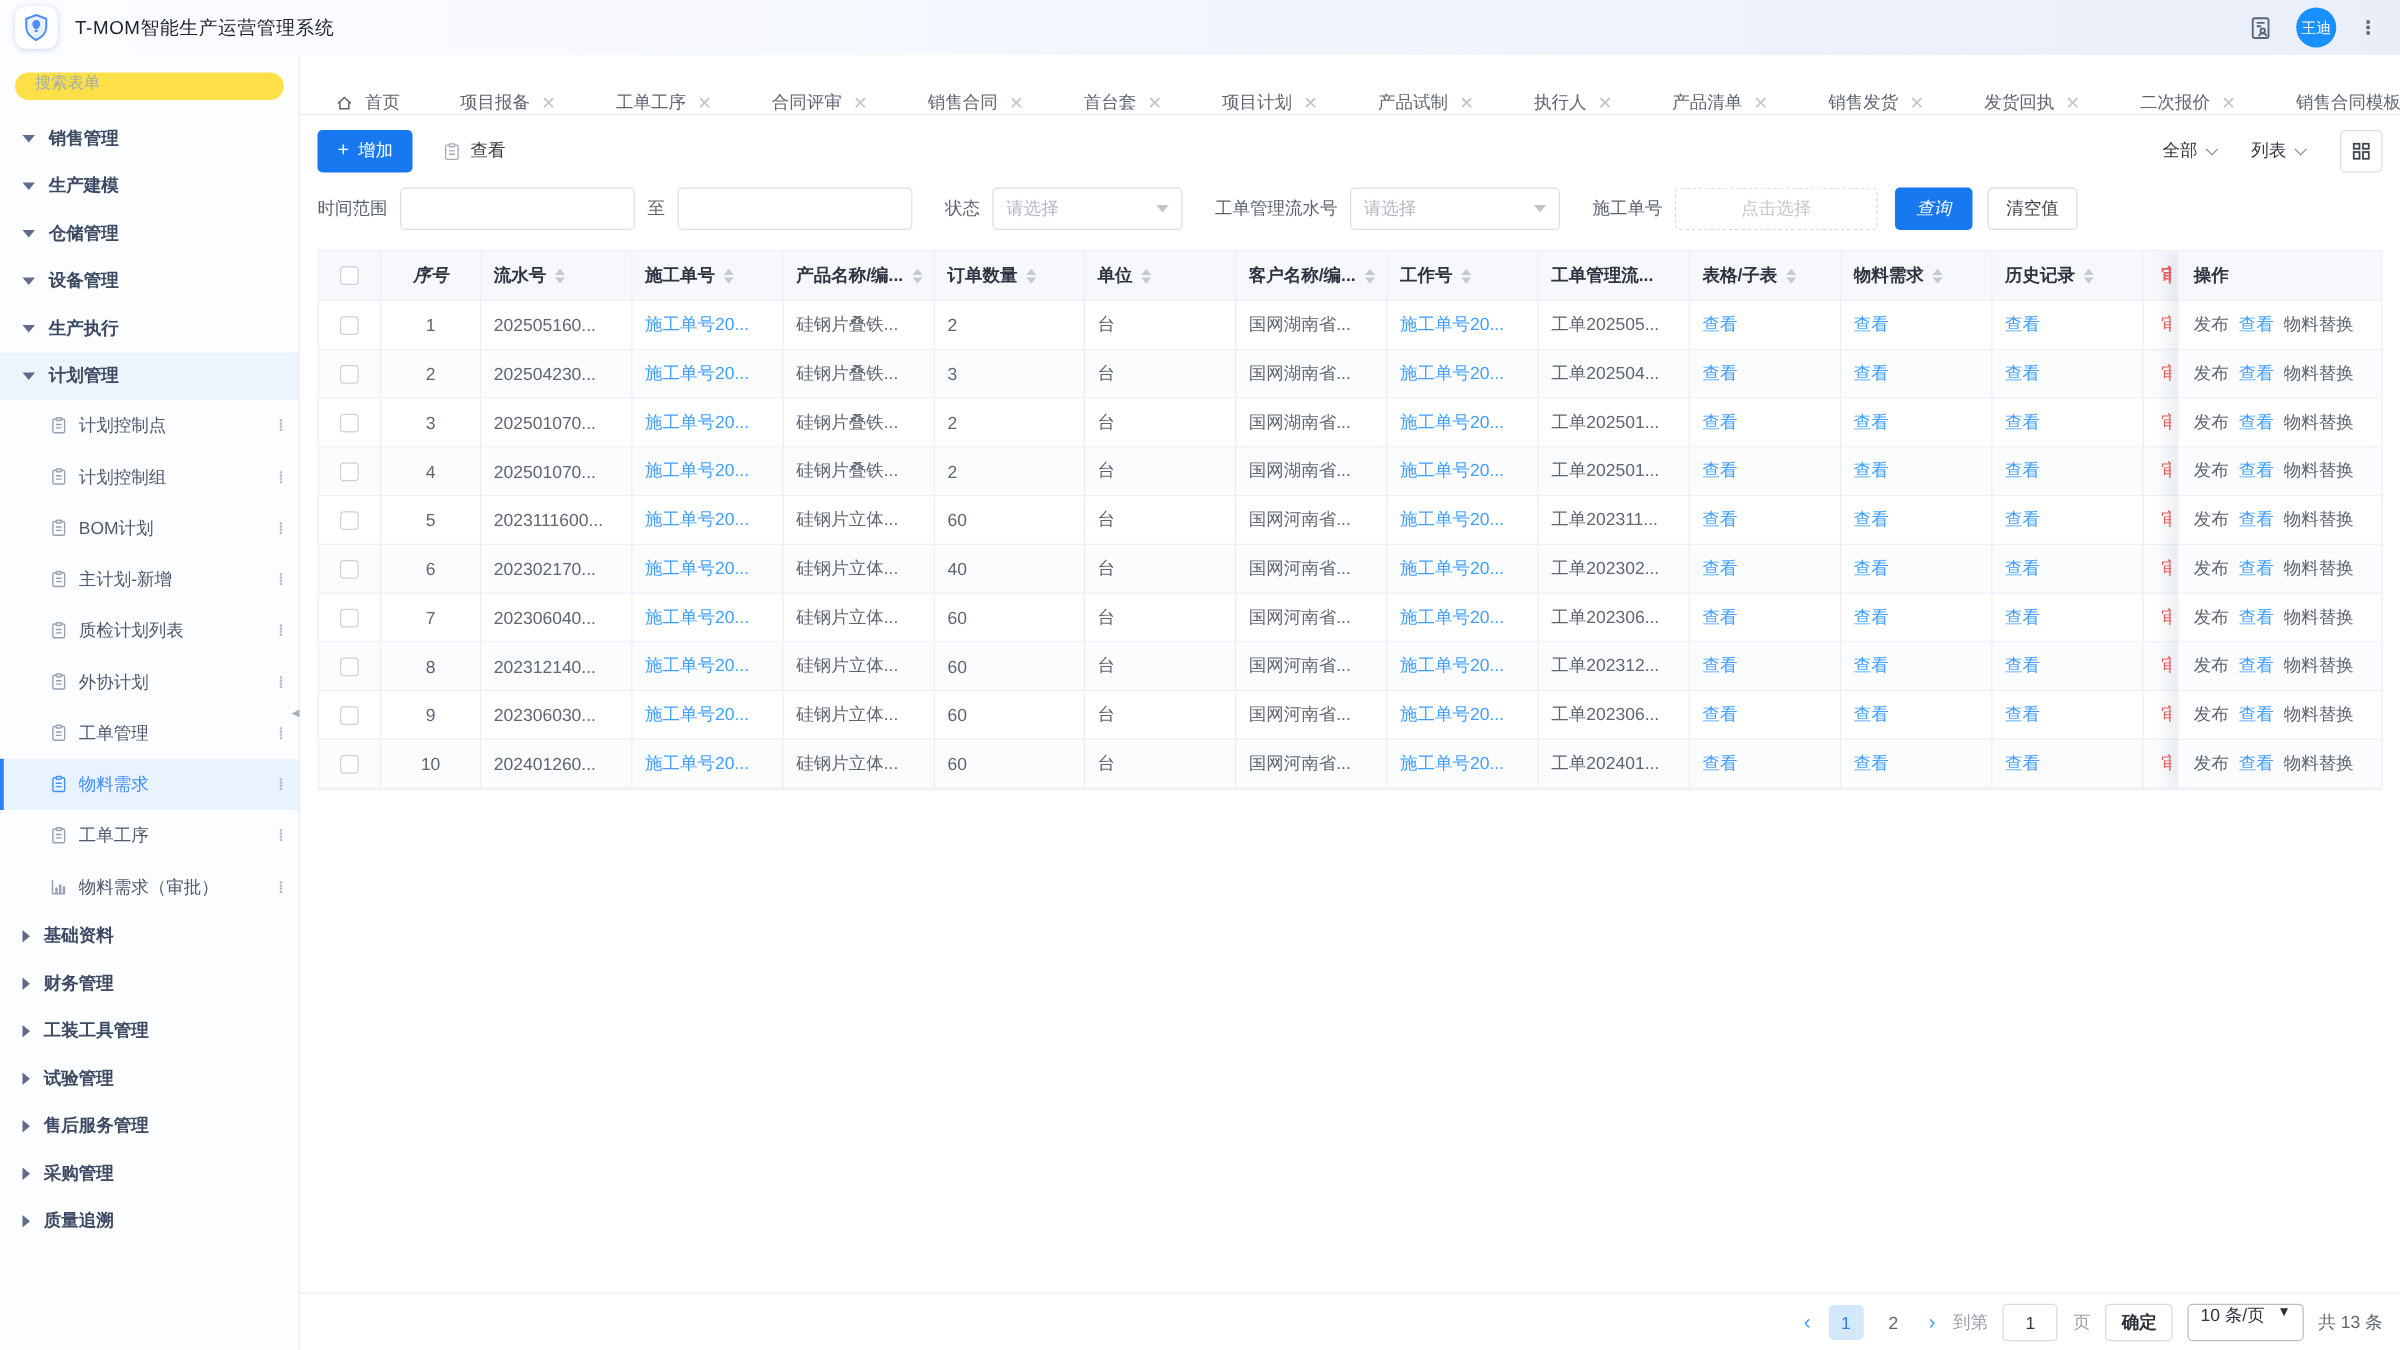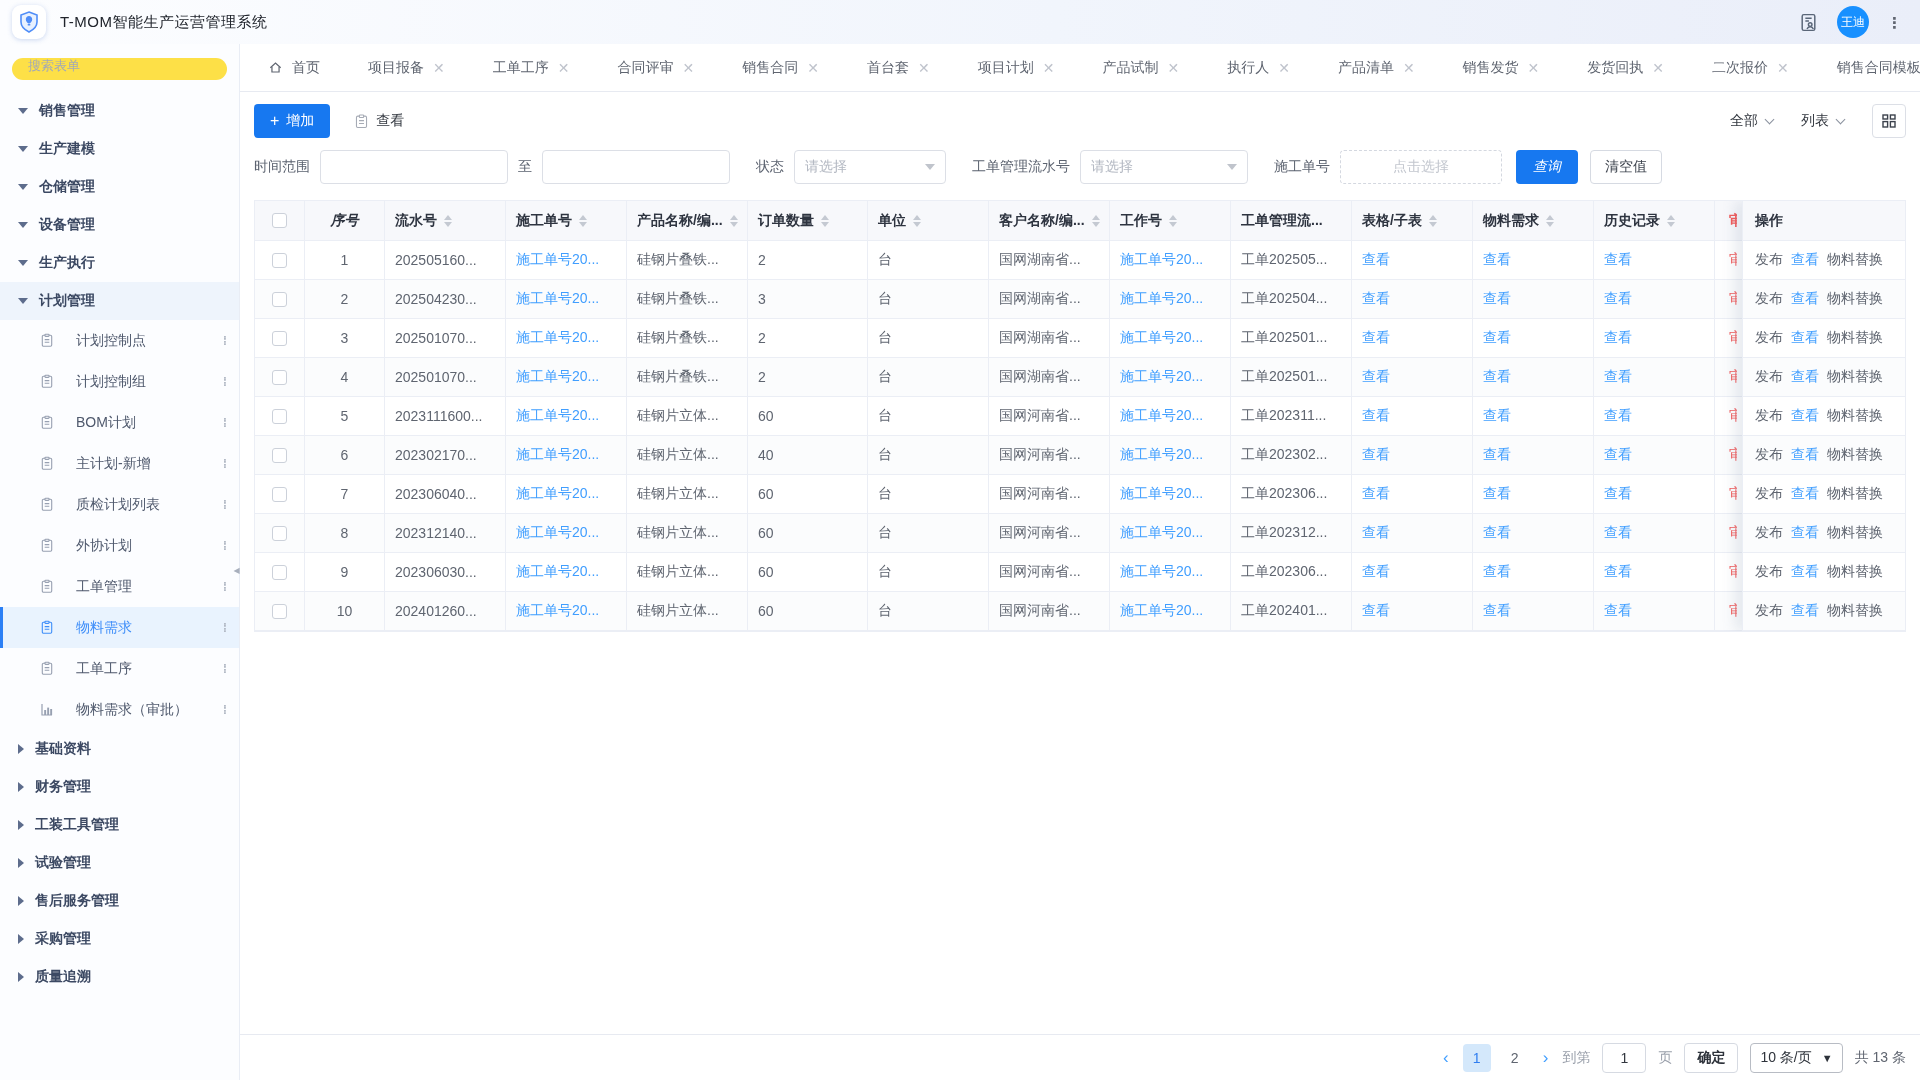--- a/index.html
+++ b/index.html
@@ -25,35 +25,35 @@
   .side-search { margin:14px 12px 12px; height:22px; background:#fde047; border-radius:16px;
     display:flex; align-items:flex-start; padding:0 16px; }
   .side-search input { border:none; outline:none; background:transparent; width:100%;
     font-size:13px; color:#5b6372; font-family:inherit; }
   .side-search input::placeholder { color:#a3a9b7; }
   .nav-group { height:38px; display:flex; align-items:center; gap:11px; padding:0 18px;
     color:#3c4963; font-weight:700; font-size:14px; cursor:pointer; }
   .nav-group.hl { background:#eef4fc; }
   .caret-down { width:0; height:0; border-left:5px solid transparent; border-right:5px solid transparent; border-top:6px solid #5d6c8c; }
   .caret-right { width:0; height:0; border-top:5px solid transparent; border-bottom:5px solid transparent; border-left:6px solid #5d6c8c; }
-  .nav-child { height:41px; display:flex; align-items:center; gap:22px; padding:0 12px 0 40px;
+  .nav-child { height:41px; display:flex; align-items:center; gap:9px; padding:0 12px 0 40px;
     color:#4f596d; font-size:14px; position:relative; cursor:pointer; }
   .nav-child .ic { display:flex; color:#97a0b1; }
   .nav-child .kebab { margin-left:auto; color:#b3bac6; font-size:13px; font-weight:bold; line-height:.9; text-align:center; }
   .nav-child.active { background:#e9f3fe; color:#3f8ef9; }
   .nav-child.active .ic { color:#3f8ef9; }
   .nav-child.active::before { content:""; position:absolute; left:0; top:0; bottom:0; width:3px; background:#2b7ff5; }
   .collapse-handle { position:fixed; left:231px; top:550px; z-index:25; width:11px; height:40px;
     display:flex; align-items:center; justify-content:center; color:#a8afbc; font-size:8px; }
 
   
   .main { position:absolute; top:44px; left:240px; right:0; bottom:0; background:#fff;
     display:flex; flex-direction:column; }
 
-  .tabbar { height:48px; border-bottom:1px solid #e7eaf1; display:flex; align-items:center; padding-left:4px; flex:none; }
+  .tabbar { height:48px; border-bottom:1px solid #e7eaf1; display:flex; align-items:flex-end; padding-left:4px; flex:none; }
   .tab { display:flex; align-items:center; gap:9px; padding:0 24px; color:#5f6570; cursor:pointer; white-space:nowrap; }
   .tab .x { color:#bfc3cc; font-size:14px; line-height:1; }
   .chev { width:8px; height:8px; border-right:1.6px solid #6d7480; border-bottom:1.6px solid #6d7480;
     transform:rotate(45deg); margin-top:-4px; }
 
   .toolbar { display:flex; align-items:center; padding:12px 14px 6px; flex:none; }
   .btn-primary { height:34px; padding:0 16px; background:#1778f0; color:#fff; border:none; border-radius:4px;
     font-size:14px; display:flex; align-items:center; gap:7px; cursor:pointer; font-family:inherit; }
   .btn-primary .plus { font-size:16px; line-height:1; }
   .txt-btn { display:flex; align-items:center; gap:7px; margin-left:24px; color:#5c6370; cursor:pointer; }
@@ -110,21 +110,21 @@
     display:flex; align-items:center; justify-content:flex-end; padding-right:14px; gap:12px; color:#5f6570; }
   .pg-arrow { font-size:17px; color:#409eff; cursor:pointer; padding:0 2px; line-height:1; }
   .pg-num { min-width:28px; height:28px; border-radius:4px; display:flex; align-items:center; justify-content:center;
     cursor:pointer; color:#5f6570; }
   .pg-num.active { background:#d4e8fb; color:#2f7ef0; }
   .pg-dim { color:#9aa0ab; }
   .pg-input { width:44px; height:30px; border:1px solid #d6dae2; border-radius:4px; text-align:center;
     font-family:inherit; font-size:14px; color:#32373f; outline:none; }
   .pg-btn { height:30px; padding:0 12px; background:#fff; border:1px solid #d6dae2; border-radius:4px;
     font-weight:700; color:#2e333b; cursor:pointer; font-family:inherit; font-size:14px; }
-  .pg-size { height:30px; border:1px solid #b8bcc4; border-radius:4px; display:flex; align-items:center; gap:10px;
+  .pg-size { height:30px; border:1px solid #b8bcc4; border-radius:4px; display:flex; gap:10px;
     padding:0 9px; color:#2e333b; cursor:pointer; }
   .pg-size .nat { font-size:11px; color:#2e333b; }
 </style>
 </head>
 <body>
 
 <div class="app-header">
   <div class="logo-tile">
     <svg width="24" height="24" viewBox="0 0 24 24">
       <path d="M12 2l8 3v7c0 4.6-3.4 7.7-8 10-4.6-2.3-8-5.4-8-10V5z" fill="#e8f1ff" stroke="#4f8df8" stroke-width="1.6"></path>

